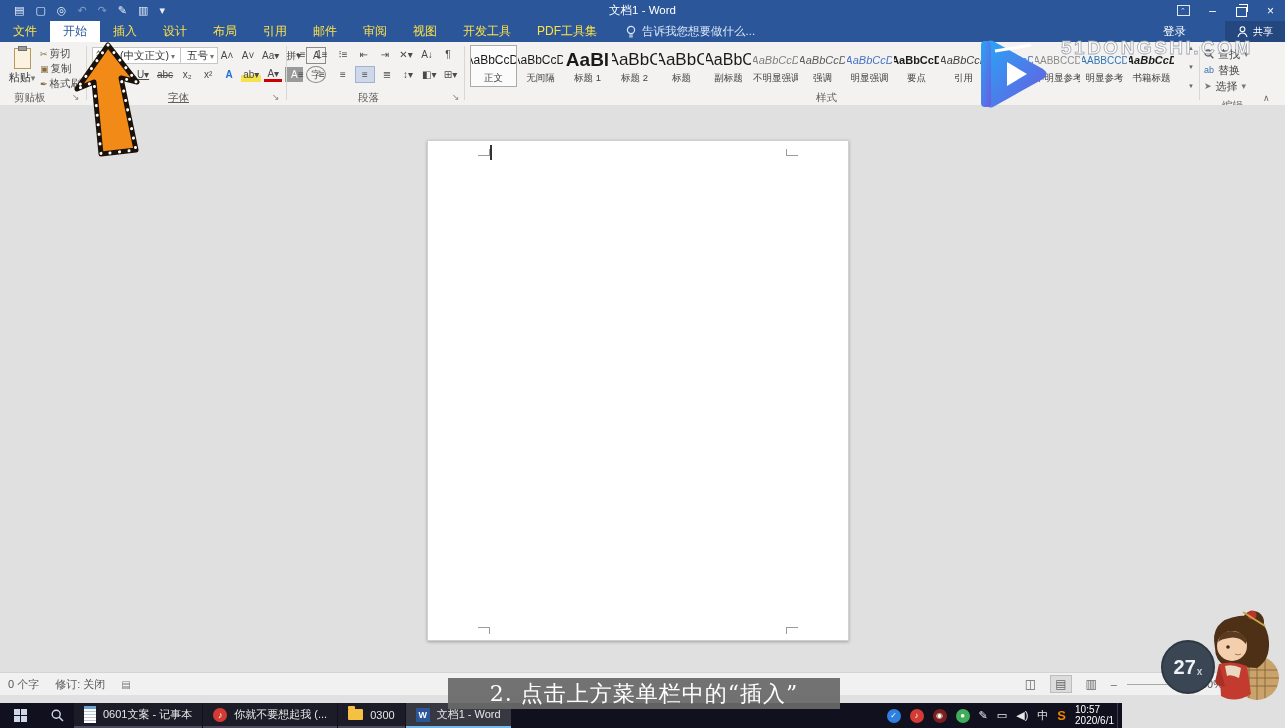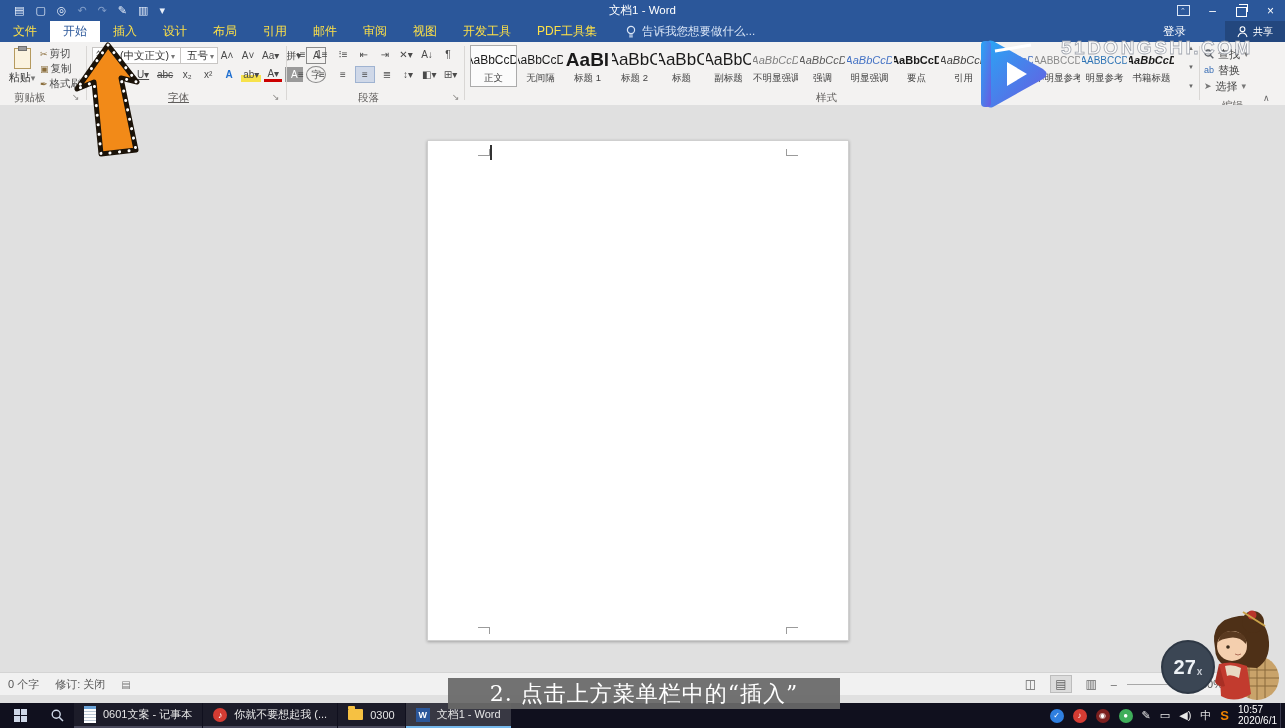--- a/index.html
+++ b/index.html
@@ -97,21 +97,21 @@
   #sb-left{position:absolute;left:8px;top:0;height:22px;display:flex;align-items:center;gap:16px;}
   #sb-right{position:absolute;right:8px;top:0;height:22px;display:flex;align-items:center;gap:10px;}
   .viewbtn{font-size:12px;color:#666;padding:1px 4px;}
   .viewbtn.sel{background:#dcdcdc;border:1px solid #bdbdbd;}
   #zoom-track{width:64px;height:1px;background:#a8a8a8;}
   
   #caption{position:absolute;left:448px;top:678px;width:392px;height:31px;background:rgba(104,104,104,.93);z-index:55;
            display:flex;align-items:center;justify-content:center;}
   #caption span{font-family:"DejaVu Serif","Liberation Serif",serif;font-size:22px;color:#fff;letter-spacing:1px;white-space:nowrap;}
   
-  #taskbar{position:absolute;left:0;top:703px;width:1285px;height:25px;background:#10101e;z-index:50;display:flex;align-items:stretch;}
+  #taskbar{position:absolute;left:0;top:703px;width:1122px;height:25px;background:#10101e;z-index:50;display:flex;align-items:stretch;}
   #start-btn{width:40px;display:flex;align-items:center;justify-content:center;}
   .winlogo{display:grid;grid-template-columns:6px 6px;grid-template-rows:6px 6px;gap:1px;}
   .winlogo i{background:#cfd8e8;display:block;}
   #task-search{width:34px;display:flex;align-items:center;justify-content:center;}
   #task-apps{display:flex;align-items:stretch;}
   .tapp{display:flex;align-items:center;gap:7px;padding:0 10px;margin-right:1px;max-width:160px;
         background:rgba(255,255,255,.05);border-bottom:2px solid #4a4a5c;box-sizing:border-box;}
   .tapp.active{background:rgba(255,255,255,.17);border-bottom:2px solid #76b9ed;}
   .tapp .lbl{font-size:11px;color:#e6e6e6;white-space:nowrap;overflow:hidden;text-overflow:ellipsis;}
   .ic-notepad{width:12px;height:14px;background:#fdfdfd;border-top:3px solid #6aa3d8;

